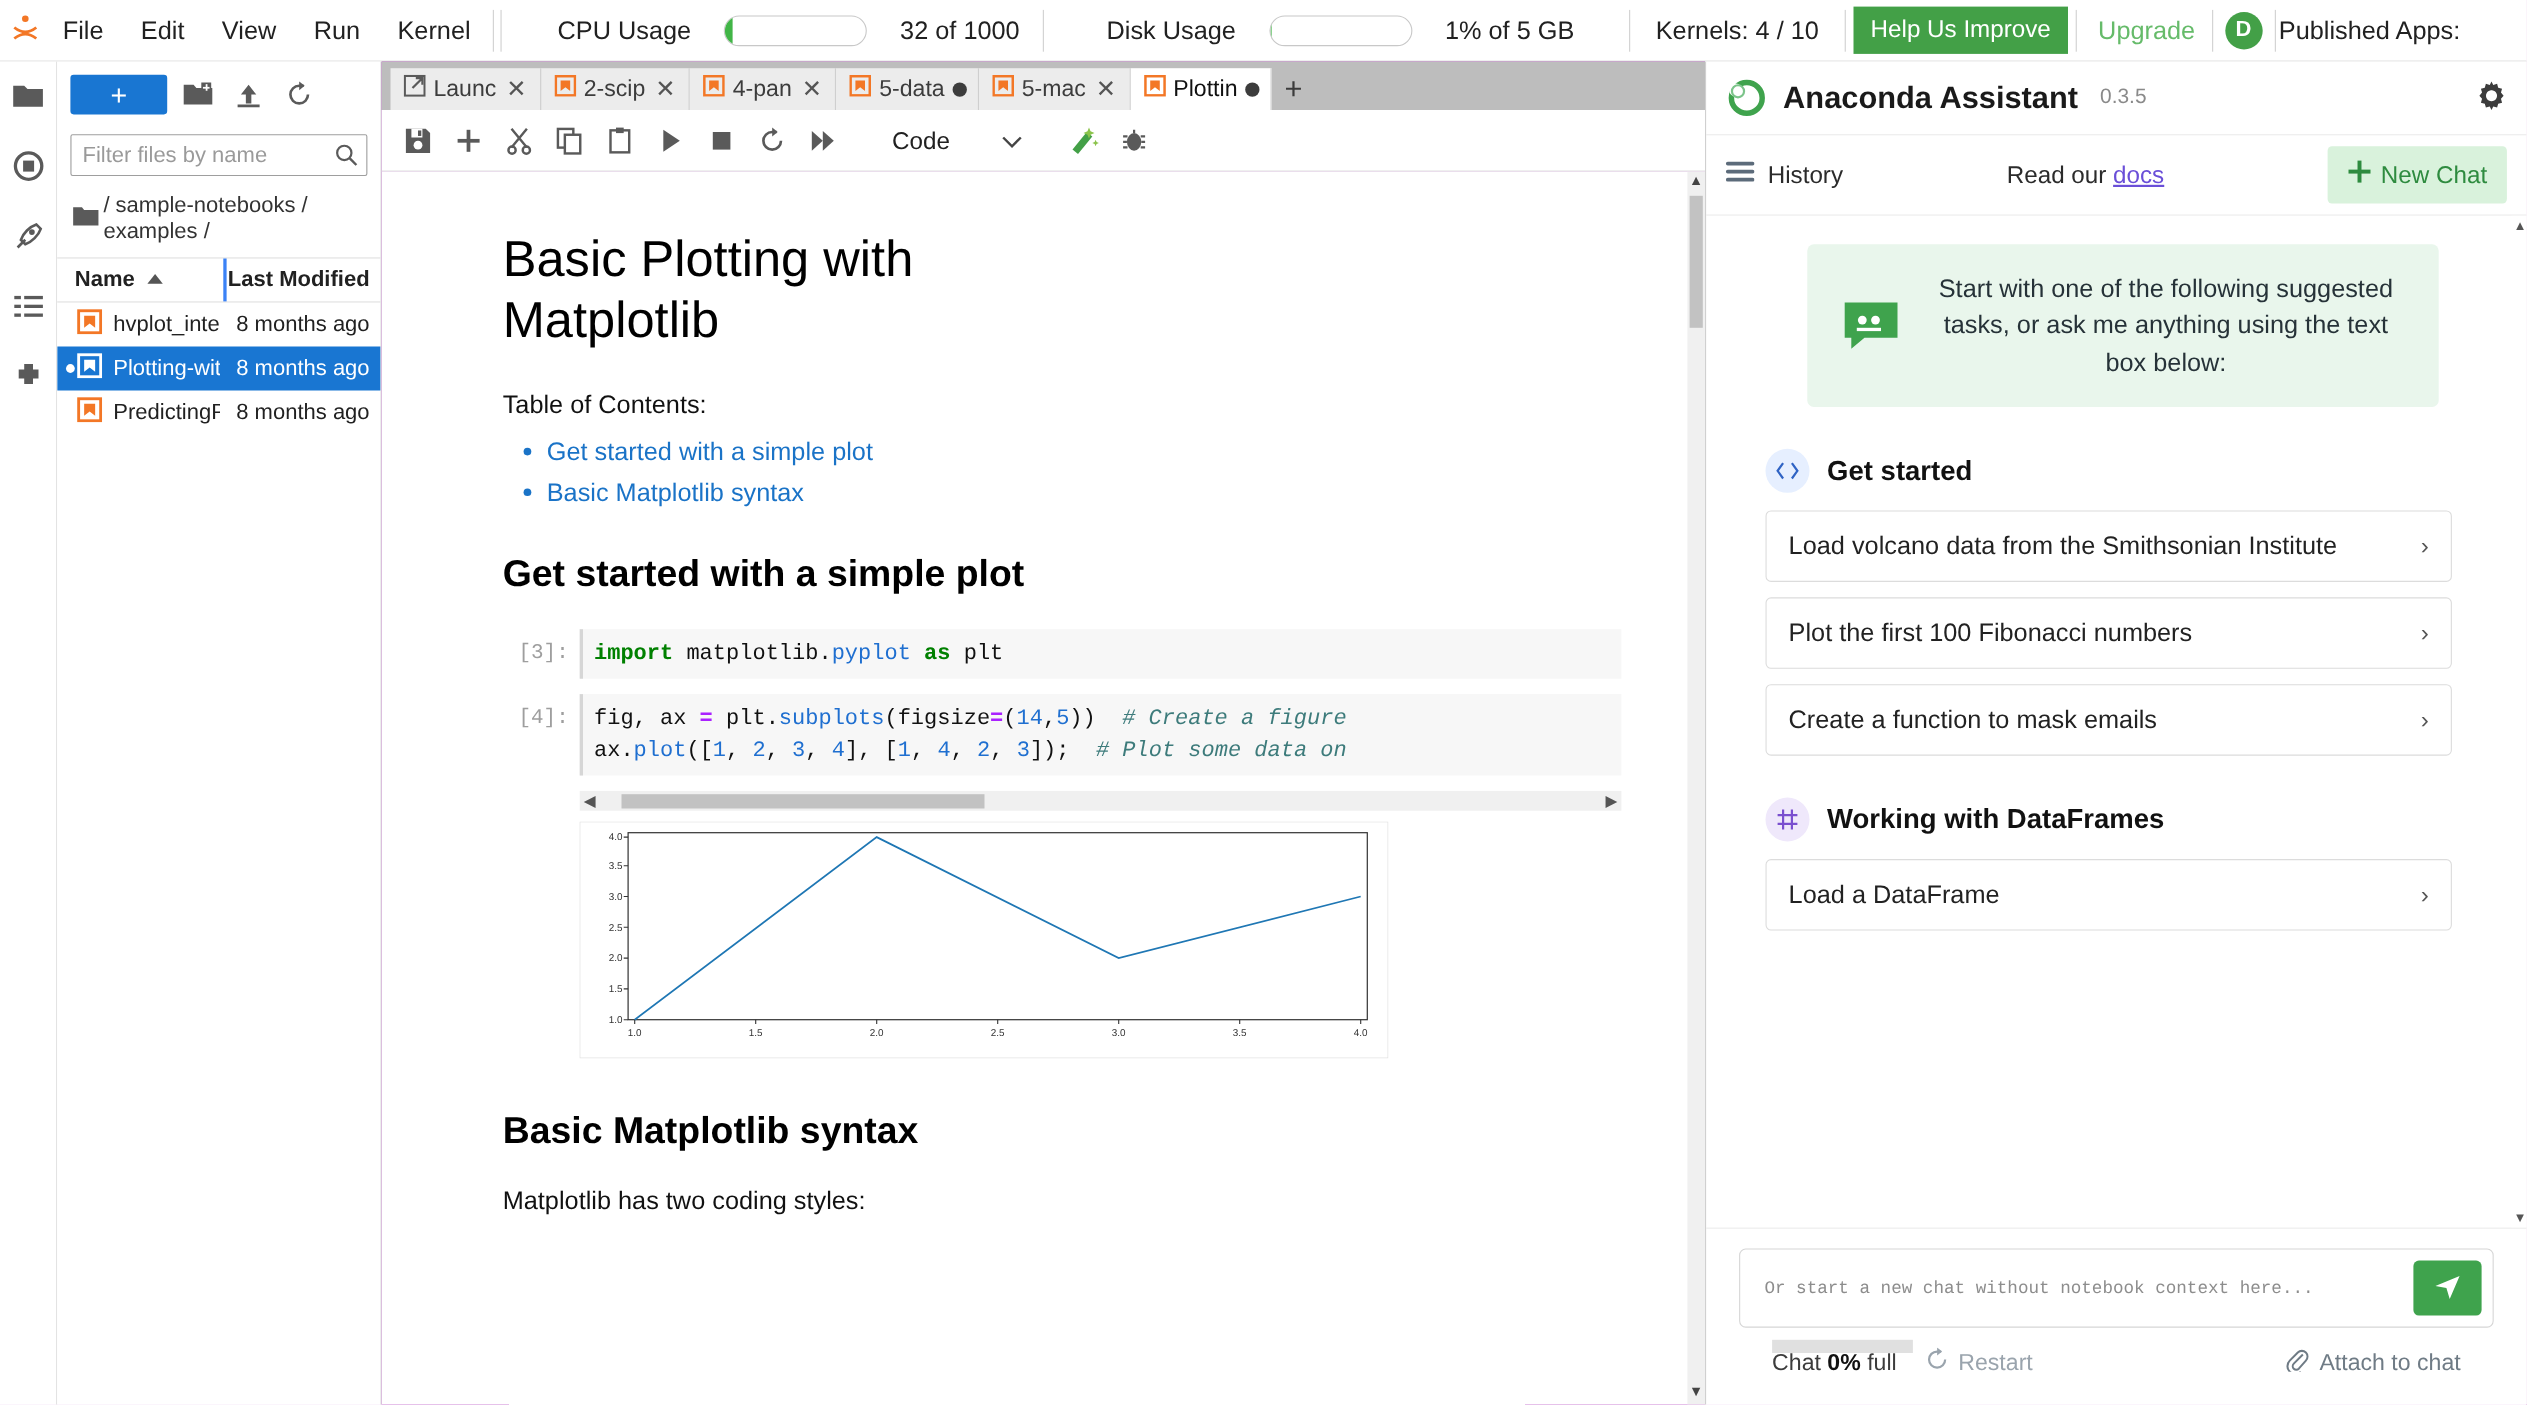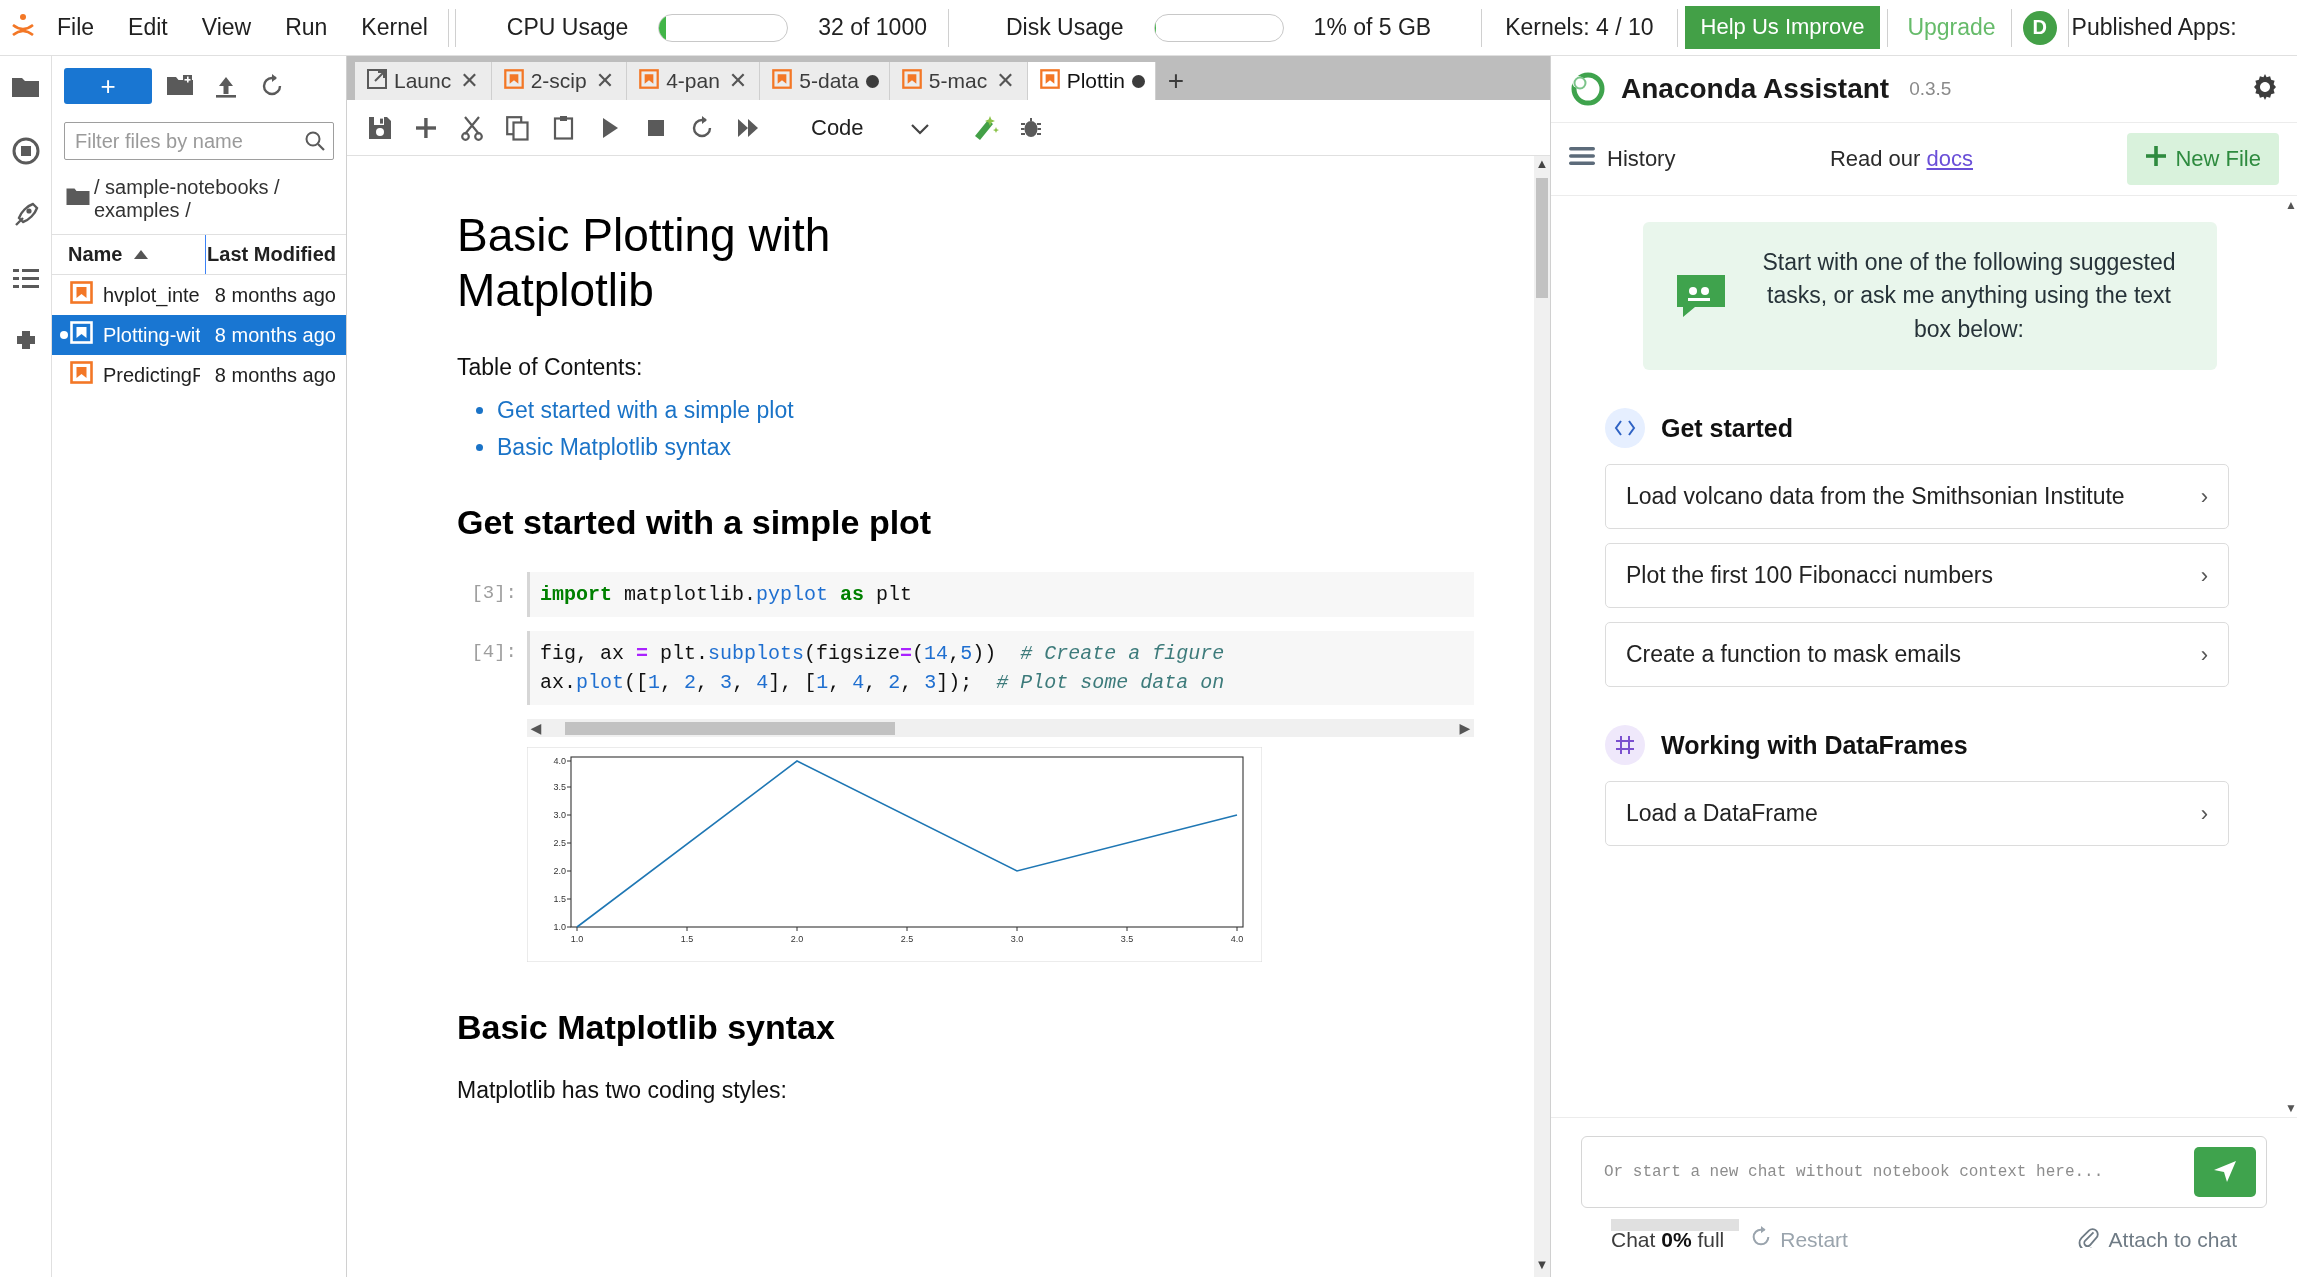--- a/index.html
+++ b/index.html
@@ -74,21 +74,21 @@
     padding: 0 34px 0 10px; font-size: 20px; font-family: inherit; color: #333;
     outline: none; background:#fff;
   }
   .filter-input::placeholder { color: #9a9a9a; }
   .filter-ico { position: absolute; right: 8px; top: 8px; color: #616161; }
   .breadcrumb { display: flex; align-items: center; gap: 4px; padding: 12px 12px 12px 14px; font-size: 20px; color: #333; }
   .fb-head {
     display: flex; border-top: 1px solid #e0e0e0; border-bottom: 1px solid #e0e0e0;
     font-size: 20px; font-weight: bold; color: #212121;
   }
-  .fb-head .c1 { flex: 1; padding: 8px 0 8px 16px; display:flex; align-items:center; gap:10px; border-right: 1px solid #3b82f6;}
+  .fb-head .c1 { flex: 1; padding: 8px 0 8px 16px; display:flex; align-items:center; gap:10px; border-right: 3px solid #3b82f6;}
   .fb-head .c2 { width: 140px; padding: 8px 10px 8px 0; text-align: right; }
   .fb-list { flex: 1; overflow: hidden; }
   .fb-row {
     display: flex; align-items: center; height: 40px; font-size: 20px; color: #212121;
     padding-left: 8px; cursor: default;
   }
   .fb-row .nm { flex: 1; display: flex; align-items: center; gap: 10px; overflow: hidden; white-space: nowrap; }
   .fb-row .md { width: 146px; text-align: right; padding-right: 10px; white-space: nowrap;}
   .fb-row.sel { background: #1976d2; color: #fff; }
   .dot { width: 8px; height: 8px; border-radius: 50%; background:#fff; margin-right: 2px; flex: none;}
@@ -666,21 +666,21 @@
           <span>Read our</span>
           <a>docs</a>
         </span>
         <button class="as-newchat">
           <span>
             <svg width="22" height="22" viewBox="0 0 22 22">
                 <rect x="9.2" y="1" width="3.6" height="20" fill="#2e8b3f"></rect>
                 <rect x="1" y="9.2" width="20" height="3.6" fill="#2e8b3f"></rect>
               </svg>
           </span>
-          <span>New File</span>
+          <span>New Chat</span>
         </button>
       </div>
 
       <div class="as-scrollarea">
         <div class="as-content">
           <div class="suggest-box">
             <span class="suggest-icon">
               <svg width="56" height="50" viewBox="0 0 56 50">
                 <path d="M4 4 h48 v32 H22 L10 46 V36 H4 Z" fill="#3fa34d"></path>
                 <circle cx="20" cy="20" r="4" fill="#fff"></circle>

